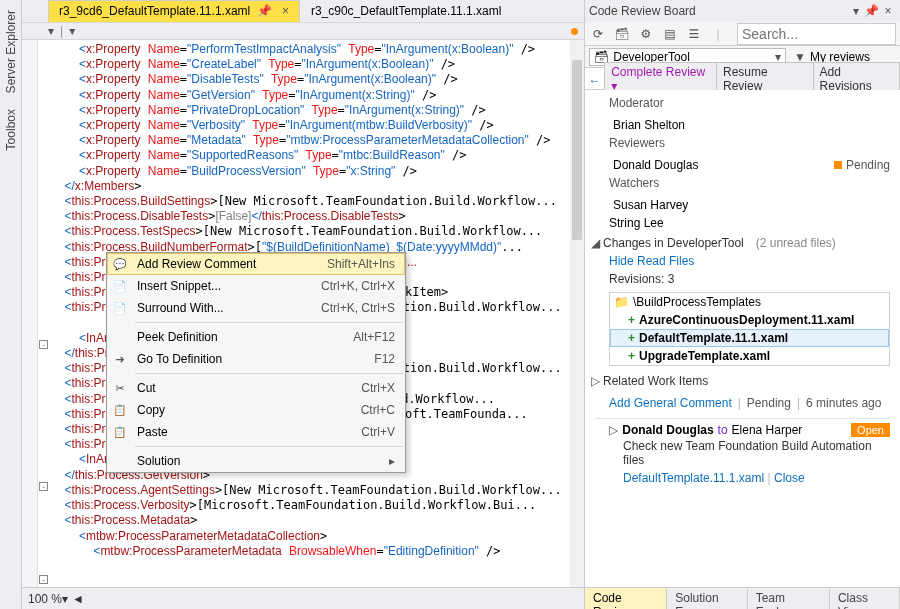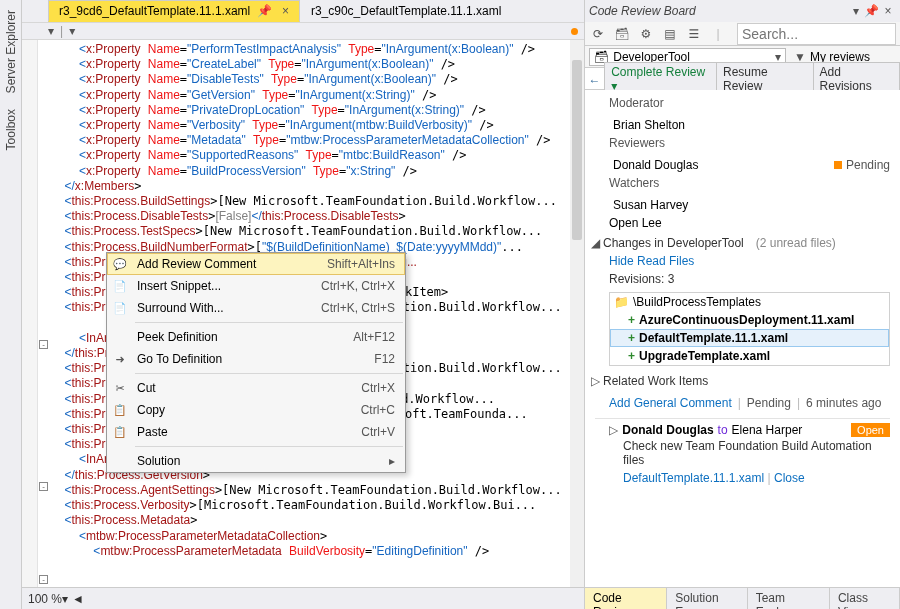--- a/index.html
+++ b/index.html
@@ -31,35 +31,35 @@
 .ctx-row { display: flex; align-items: center; height: 22px; padding: 0 10px 0 4px; gap: 8px; cursor: pointer; }
 .ctx-row.active { background: #fdf4bf; border:1px solid #e5c365; height:22px; padding:0 9px 0 3px; }
 .ctx-icon { width: 18px; height: 16px; display:flex; align-items:center; justify-content:center; color:#555; font-size:11px;}
 .ctx-label { flex: 1; }
 .ctx-short { color: #555; }
 .ctx-sep { height:1px; background: #d7d7d7; margin: 3px 2px 3px 28px; }
 .ctx-arrow { color:#555;}
 .status { height: 22px; background: #eeeef2; border-top: 1px solid #ccc; display: flex; align-items: center; padding-left: 6px; color:#333; }
 .panel { width: 316px; background: #f5f5f5; border-left: 1px solid #ccc; display: flex; flex-direction: column; }
 .panel-title { background: #eeeef2; display: flex; align-items: center; height: 22px; padding: 0 4px; color:#444; }
-.panel-title .t { flex: 1; font-style: italic; }
+.panel-title .t { flex: 1; }
 .panel-title .btn { width: 16px; text-align:center; cursor:pointer; color:#555; }
 .panel-tools { display: flex; align-items:center; height: 24px; border-bottom:1px solid #ccc; padding: 0 4px; gap:6px;}
 .panel-tools .tb { width:18px;height:18px;display:flex;align-items:center;justify-content:center;color:#555;cursor:pointer;}
 .panel-tools .search { flex:1; margin-left:4px; }
 .panel-tools input { width:100%; border:1px solid #ccc; padding:2px 4px; font-size:14px; color:#888; background:#fff;}
 .panel-filter { display:flex; height:22px; border-bottom:1px solid #ccc; align-items:center; }
 .panel-filter .proj { flex:1; display:flex; align-items:center; border:1px solid #bbb; margin:1px 4px; padding:1px 4px; background:#fff; cursor:pointer; }
 .panel-filter .proj .arrow{ margin-left:auto; color:#555;}
 .panel-filter .filt { width:110px; display:flex; align-items:center; gap:4px; padding:0 4px; cursor:pointer;}
 .filter-icn { color:#555;}
 .review-bar { display:flex; height:22px; align-items:center; border-bottom:1px solid #ccc; background:#fff; }
 .review-bar .back { width:20px; text-align:center; color:#2a6496; cursor:pointer; }
 .review-bar .act { padding:2px 6px; border:1px solid #c5c5c5; margin:1px 0; cursor:pointer; color:#333; background:#eeeef2;}
-.review-bar .act.green { color:#15803d; }
+.review-bar .act.green { color:#a21caf; }
 .review-bar .act + .act{ border-left:none;}
 .review-bar .act:first-of-type{ background:#fff;}
 .panel-body { flex:1; background:#fff; overflow:auto; padding: 4px 0 8px 0; }
 .section { padding: 2px 10px 4px 24px; }
 .section h4 { font-weight: normal; color:#555; font-size:12px; margin-bottom:2px;}
 .person-row { display:flex; align-items:center; padding:2px 0 2px 28px; }
 .person-row .badge { margin-left:auto; margin-right:10px; display:flex; align-items:center; gap:4px; color:#555;}
 .badge .sq { width:8px;height:8px; background:#ff8c00;}
 .collapsible-header { display:flex; align-items:center; padding:4px 6px; color:#333; cursor:pointer;}
 .collapsible-header .tri{ width:12px; color:#555;}
@@ -142,21 +142,21 @@
   <span class="kw">&lt;</span><span class="el">this:Process.PerformTestImpactAnalysis</span>&gt;[...dation.Build.Workflow...
   <span class="kw">&lt;</span><span class="el">this:Process.SourceAndSymbolServerSettings</span>&gt;[New Microsoft.TeamFounda...
   <span class="kw">&lt;</span><span class="el">this:Process.CreateLabel</span>&gt;<span class="txt">[True]</span><span class="kw">&lt;/</span><span class="el">this:Process.CreateLabel</span>&gt;
   <span class="kw">&lt;</span><span class="el">this:Process.GetVersion</span>&gt;
     <span class="kw">&lt;</span><span class="el">InArgument</span> <span class="attr">x:TypeArguments</span>=<span class="str">"x:String"</span> /&gt;
   <span class="kw">&lt;/</span><span class="el">this:Process.GetVersion</span>&gt;
   <span class="kw">&lt;</span><span class="el">this:Process.AgentSettings</span>&gt;[New Microsoft.TeamFoundation.Build.Workflow...
   <span class="kw">&lt;</span><span class="el">this:Process.Verbosity</span>&gt;[Microsoft.TeamFoundation.Build.Workflow.Bui...
   <span class="kw">&lt;</span><span class="el">this:Process.Metadata</span>&gt;
     <span class="kw">&lt;</span><span class="el">mtbw:ProcessParameterMetadataCollection</span>&gt;
-      <span class="kw">&lt;</span><span class="el">mtbw:ProcessParameterMetadata</span> <span class="attr">BuildVerbosity</span>=<span class="str">"EditingDefinition"</span> /&gt;</pre>
+      <span class="kw">&lt;</span><span class="el">mtbw:ProcessParameterMetadata</span> <span class="attr">BrowsableWhen</span>=<span class="str">"EditingDefinition"</span> /&gt;</pre>
     <div class="vscroll">
         <div class="thumb"></div>
       </div>
 
     <div class="ctx-menu" id="ctx">
         <div class="ctx-row active">
           <span class="ctx-icon">💬</span>
           <span class="ctx-label">Add Review Comment</span>
           <span class="ctx-short">Shift+Alt+Ins</span>
         </div>
@@ -267,21 +267,21 @@
         </span>
     </div>
 
     <div class="section">
       <h4>Watchers</h4>
     </div>
     <div class="person-row">
         <span>Susan Harvey</span>
       </div>
     <div class="person-row" style="padding-left:24px">
-        <span>Open Lee</span>
+        <span>String Lee</span>
       </div>
 
     <div class="collapsible-header">
       <span class="tri">◢</span>
       <span>Changes in DeveloperTool</span>
       <span class="sub">(2 unread files)</span>
     </div>
     <div style="padding-left:24px;">
       <span class="link">Hide Read Files</span>
     </div>

